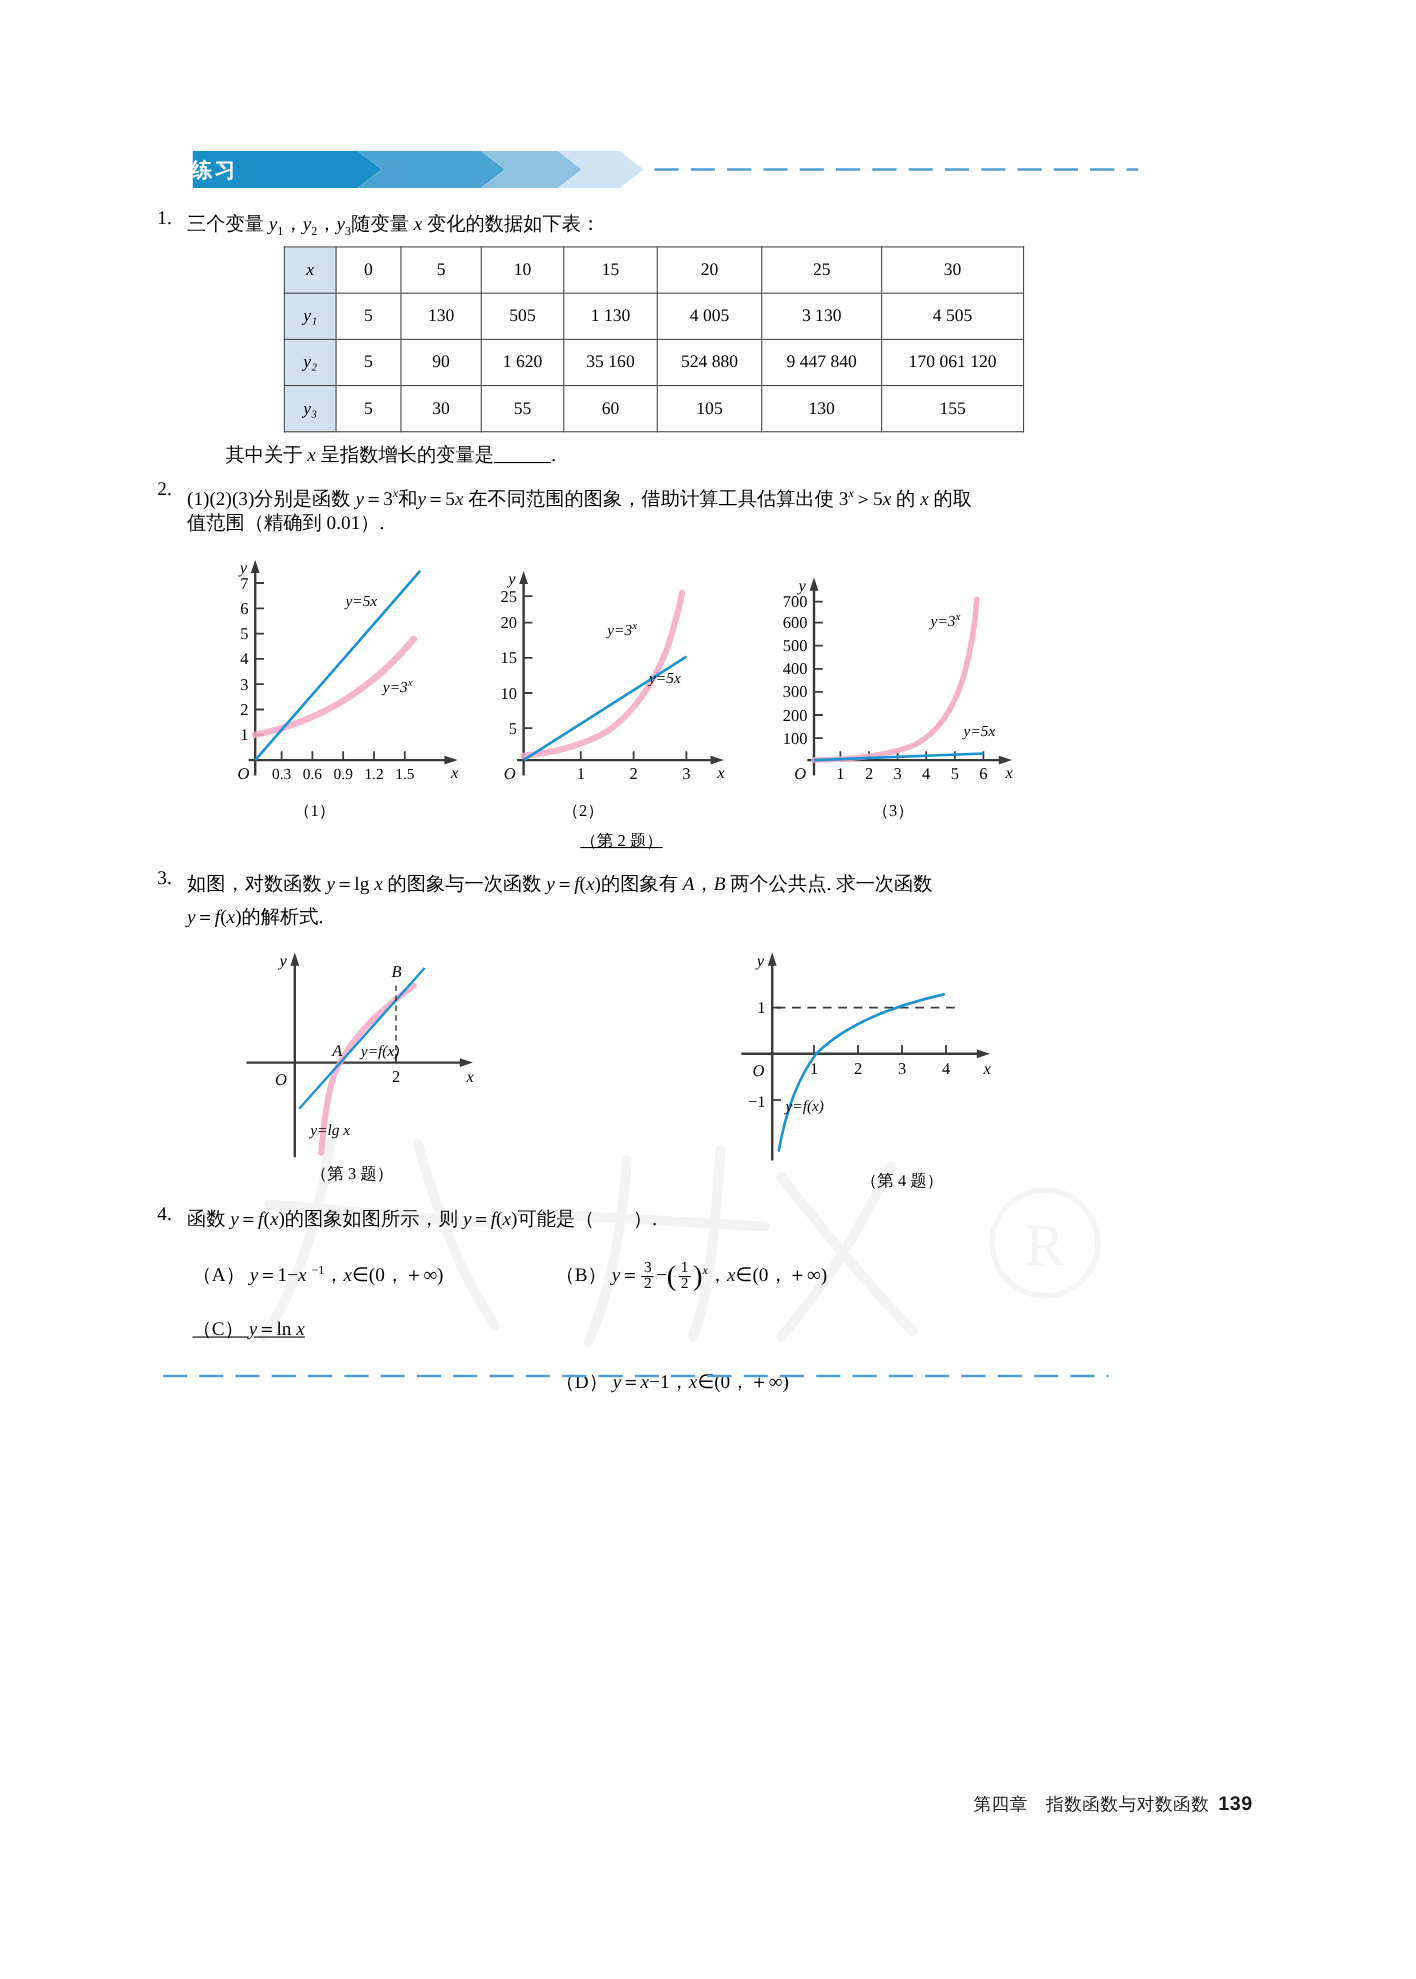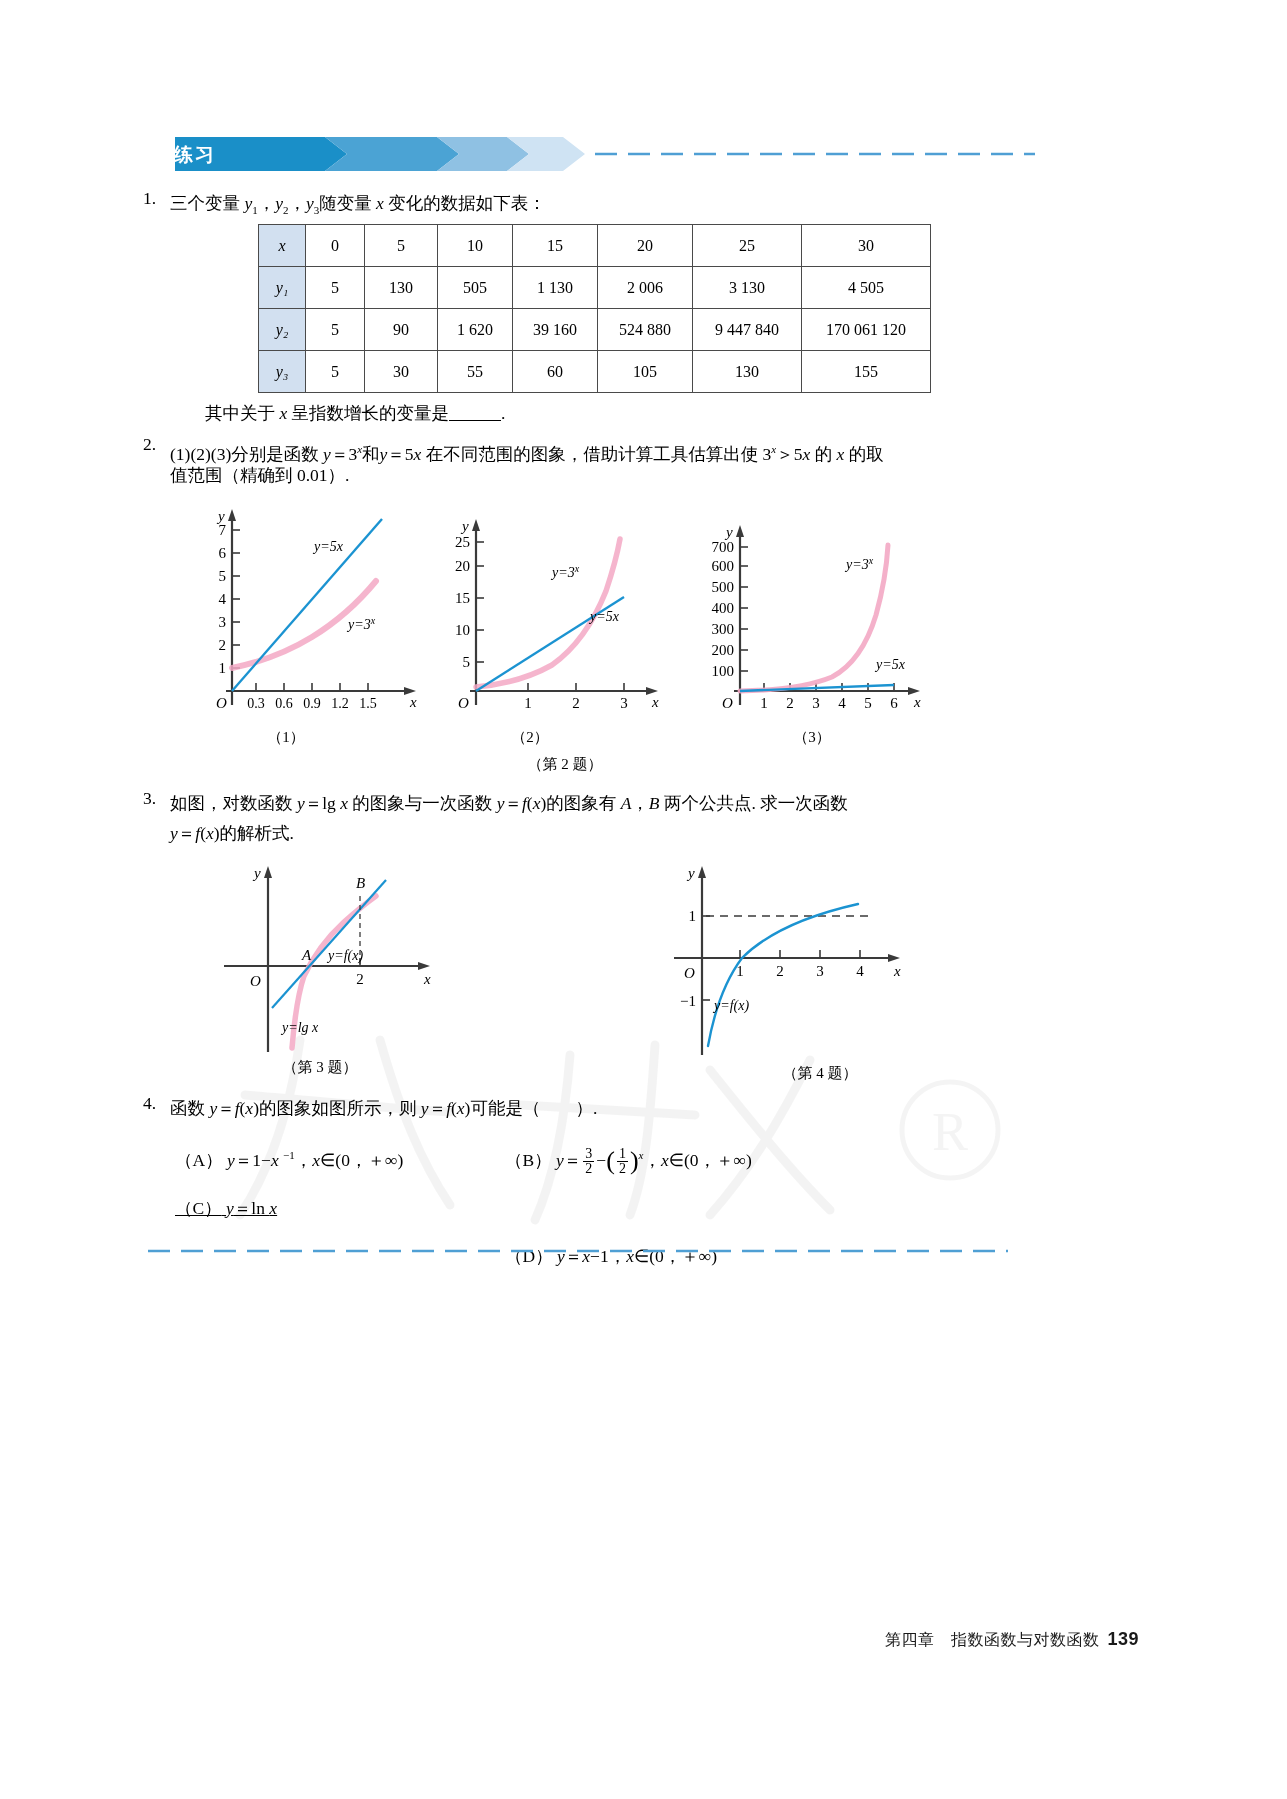--- a/index.html
+++ b/index.html
@@ -193,30 +193,30 @@
         <td class="c4">20</td>
         <td class="c5">25</td>
         <td class="c6">30</td>
       </tr>
       <tr>
         <td class="hdr">y₁</td>
         <td>5</td>
         <td>130</td>
         <td>505</td>
         <td>1 130</td>
-        <td>2 006</td>
+        <td>4 005</td>
         <td>3 130</td>
         <td>4 505</td>
       </tr>
       <tr>
         <td class="hdr">y₂</td>
         <td>5</td>
         <td>90</td>
         <td>1 620</td>
-        <td>39 160</td>
+        <td>35 160</td>
         <td>524 880</td>
         <td>9 447 840</td>
         <td>170 061 120</td>
       </tr>
       <tr>
         <td class="hdr">y₃</td>
         <td>5</td>
         <td>30</td>
         <td>55</td>
         <td>60</td>
@@ -372,21 +372,21 @@
         <text x="188" y="203">5</text>
         <text x="214" y="203">6</text>
     </g>
     <path d="M60 186 Q 120 185 152 172 Q 182 156 196 110 Q 206 74 208 40" fill="none" stroke="#f3a8c4" stroke-width="5" stroke-linecap="round" opacity=".9"></path>
     <line x1="60" y1="186" x2="214" y2="180" stroke="#1b93d1" stroke-width="2.4"></line>
     <text x="166" y="64" font-size="14" font-style="italic" font-family="Liberation Serif, serif">y=3<tspan font-size="10" dy="-5">x</tspan></text>
     <text x="196" y="164" font-size="14" font-style="italic" font-family="Liberation Serif, serif">y=5x</text>
   </svg>
   <div class="cap" style="left:782px; top:728px; width:60px;">（3）</div>
 
-  <div class="cap" style="left:505px; top:755px; width:120px;">（第 2 题）</div>
+  <div class="cap" style="left:505px; top:755px; width:120px;text-decoration:underline;">（第 2 题）</div>
 
   <div class="num" style="left:143px; top:788px;">3.</div>
   <div class="q" style="left:170px; top:788px; width:880px;">
     如图，对数函数 <i class="v">y</i>＝lg <i class="v">x</i> 的图象与一次函数 <i class="v">y</i>＝<i class="v">f</i>(<i class="v">x</i>)的图象有 <i class="v">A</i>，<i class="v">B</i> 两个公共点. 求一次函数
   </div>
   <div class="q" style="left:170px; top:818px;">
     <i class="v">y</i>＝<i class="v">f</i>(<i class="v">x</i>)的解析式.
   </div>
 
   <svg style="position:absolute; left:200px; top:860px;" width="260" height="200" viewBox="0 0 260 200">

